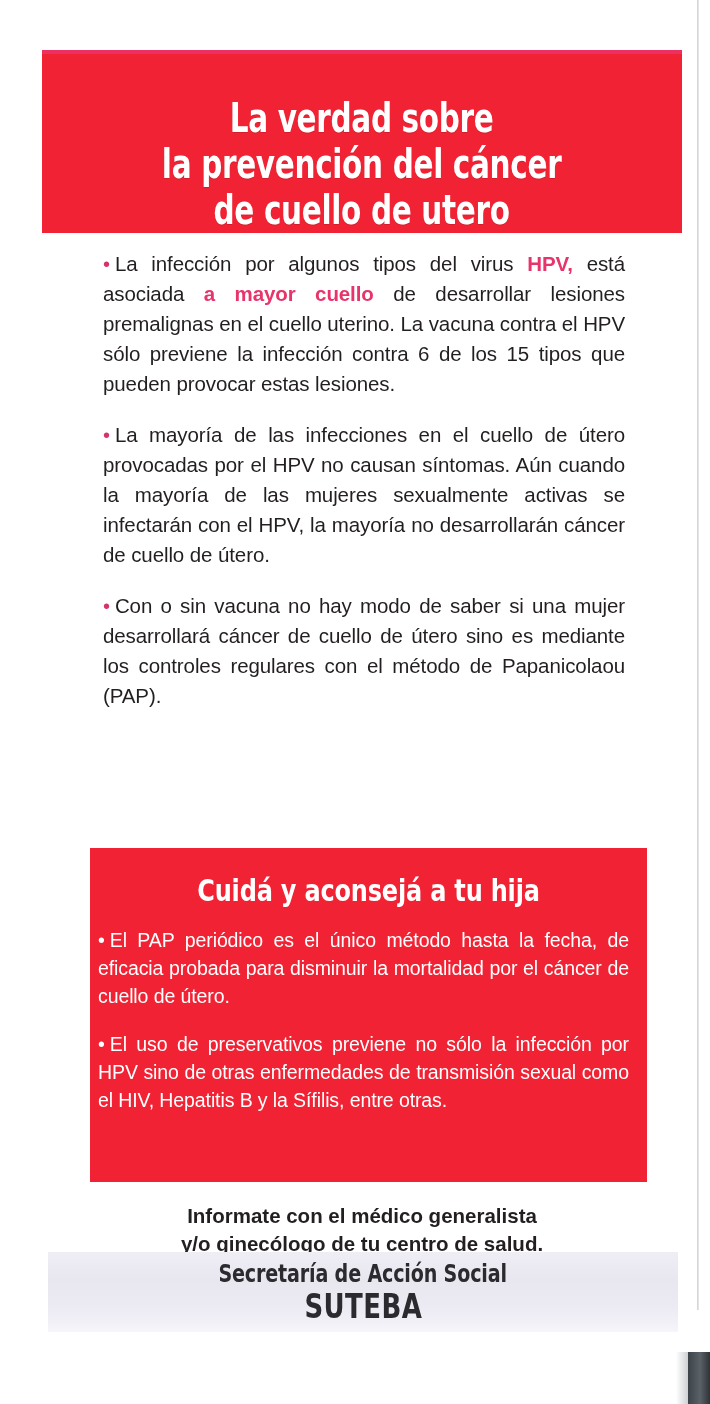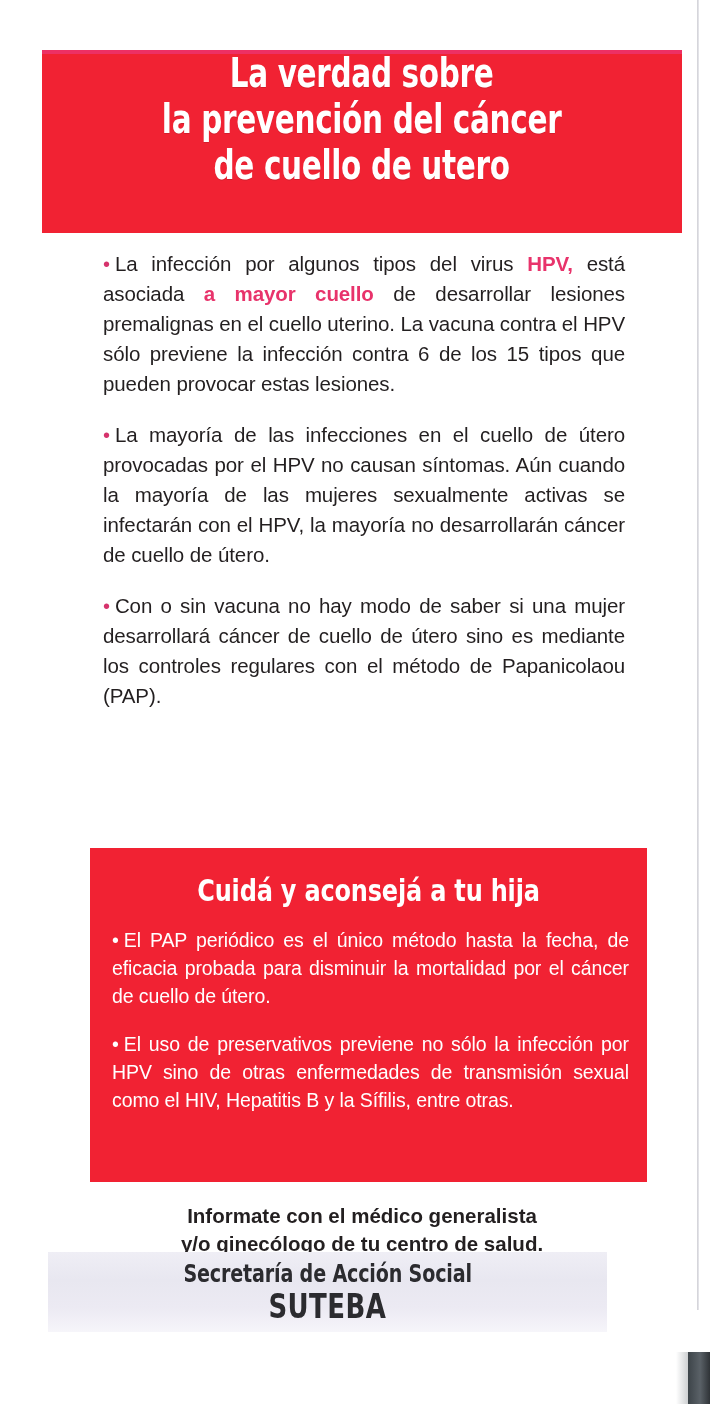--- a/index.html
+++ b/index.html
@@ -44,21 +44,21 @@
 
   
   .title-banner {
     position: absolute;
     left: 42px;
     top: 50px;
     width: 640px;
     height: 183px;
     background: #f12233;
     display: flex;
-    align-items: flex-start;
+    align-items: flex-end;
     justify-content: center;
   }
   .title-banner::before {
     content: "";
     position: absolute;
     left: 0; top: 0; right: 0;
     height: 4px;
     background: rgba(233,60,140,0.55);
   }
   .title-text {
@@ -119,21 +119,21 @@
     font-size: 31px;
     line-height: 36px;
     text-align: center;
     transform: scaleX(0.86);
     transform-origin: center center;
     padding-top: 24px;
     margin: 0 0 18px 0;
     letter-spacing: -0.2px;
   }
   .callout-body {
-    padding: 0 18px 0 22px;
+    padding: 0 18px 0 8px;
   }
   .callout-para {
     color: #ffffff;
     font-size: 19.5px;
     line-height: 28px;
     text-align: justify;
     text-justify: inter-word;
     margin: 0 0 20px 0;
     letter-spacing: -0.1px;
   }
@@ -156,21 +156,21 @@
     line-height: 28px;
     white-space: pre-line;
     margin-top: 37px;
   }
 
   
   .footer-band {
     position: absolute;
     left: 48px;
     top: 1252px;
-    width: 559px;
+    width: 630px;
     height: 80px;
     background: linear-gradient(to bottom, #efeef5 0%, #e8e7f0 35%, #eceaf3 70%, #f6f5fa 100%);
     display: flex;
     flex-direction: column;
     align-items: center;
     justify-content: center;
   }
   .footer-line1 {
     color: #2b2b2f;
     font-family: "Liberation Sans Narrow", "DejaVu Sans Condensed", "Liberation Sans", sans-serif;

